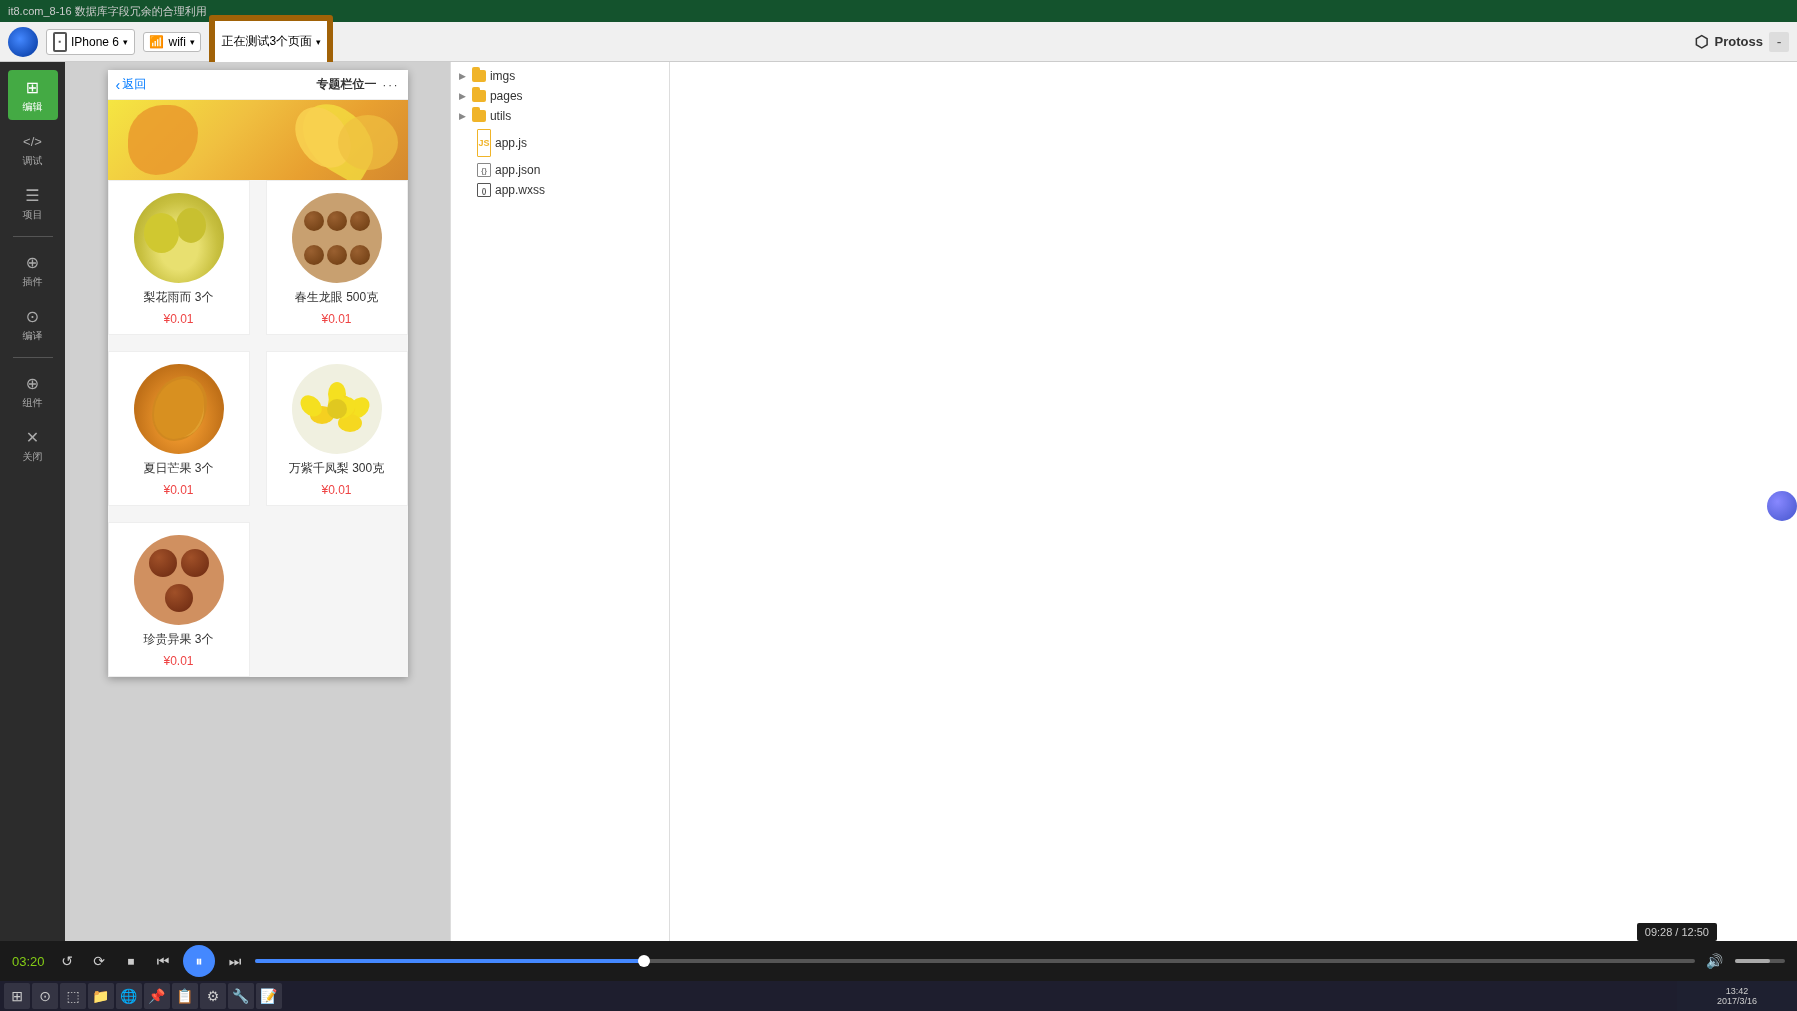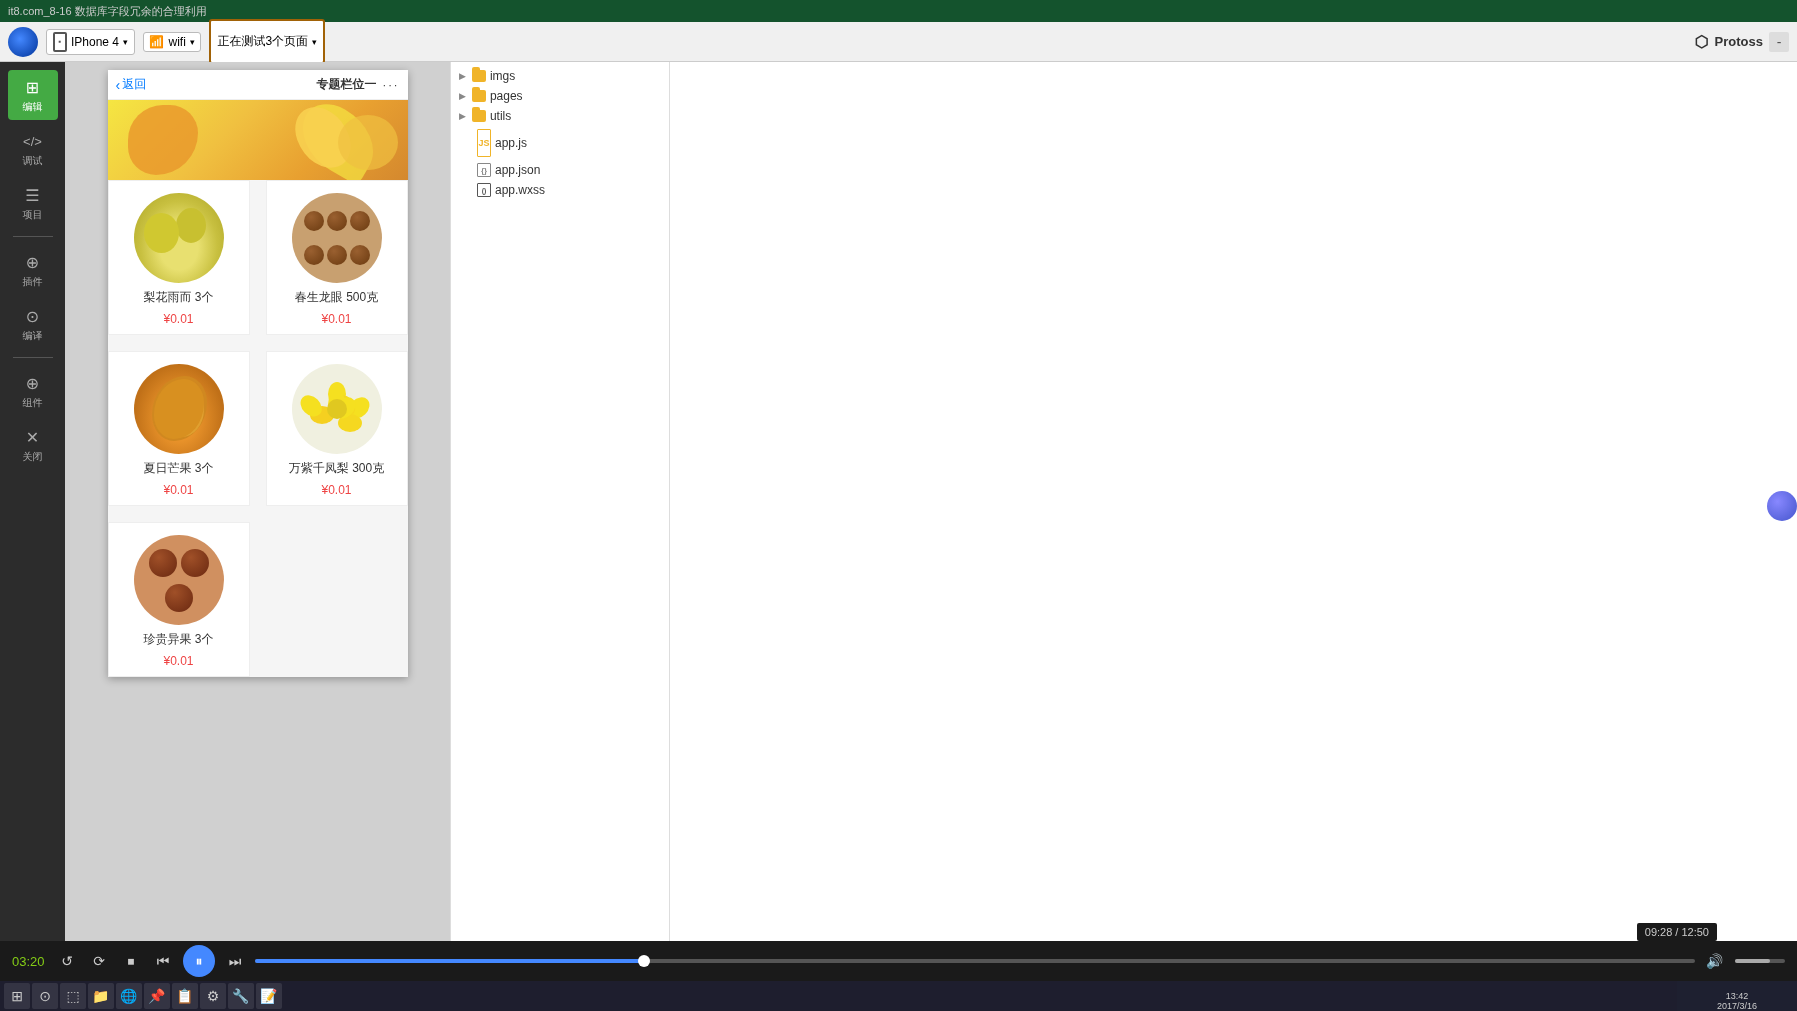--- a/index.html
+++ b/index.html
@@ -58,21 +58,21 @@
       border-radius: 3px;
       padding: 2px 6px;
       gap: 4px;
       cursor: pointer;
       font-size: 12px;
     }
 
     .test-selector {
       display: flex; align-items: center;
       background: #fff;
-      border: 2px solid #a16207;
+      border: 6px solid #a16207;
       border-radius: 3px;
       padding: 12px 6px;
       gap: 4px;
       cursor: pointer;
       font-size: 12px;
     }
 
     .toolbar-spacer { flex: 1; }
 
     .protoss-panel {
@@ -443,21 +443,21 @@
     }
 
     .taskbar-time-info {
       position: fixed;
       bottom: 0; right: 0;
       width: 120px; height: 30px;
       background: #1e2030;
       display: flex;
       flex-direction: column;
       align-items: center;
-      justify-content: flex-end;
+      justify-content: center;
       font-size: 9px;
       color: #ccc;
       z-index: 201;
     }
 
     .url-bar {
       position: fixed;
       bottom: 30px;
       right: 0;
       background: #f0f0f0;
@@ -567,21 +567,21 @@
   <span>it8.com_8-16 数据库字段冗余的合理利用</span>
 </div>
 
 <div class="main-toolbar">
   <div class="globe-icon"></div>
 
   <div class="device-selector">
     <div class="device-icon">
       <span style="font-size:8px; color:#555;">▪</span>
     </div>
-    <span>IPhone 4</span>
+    <span>IPhone 6</span>
     <span style="font-size:9px;">▾</span>
   </div>
 
   <div class="wifi-selector">
     <span style="font-size:12px;">📶</span>
     <span>wifi</span>
     <span style="font-size:9px;">▾</span>
   </div>
 
   <div class="test-selector">

